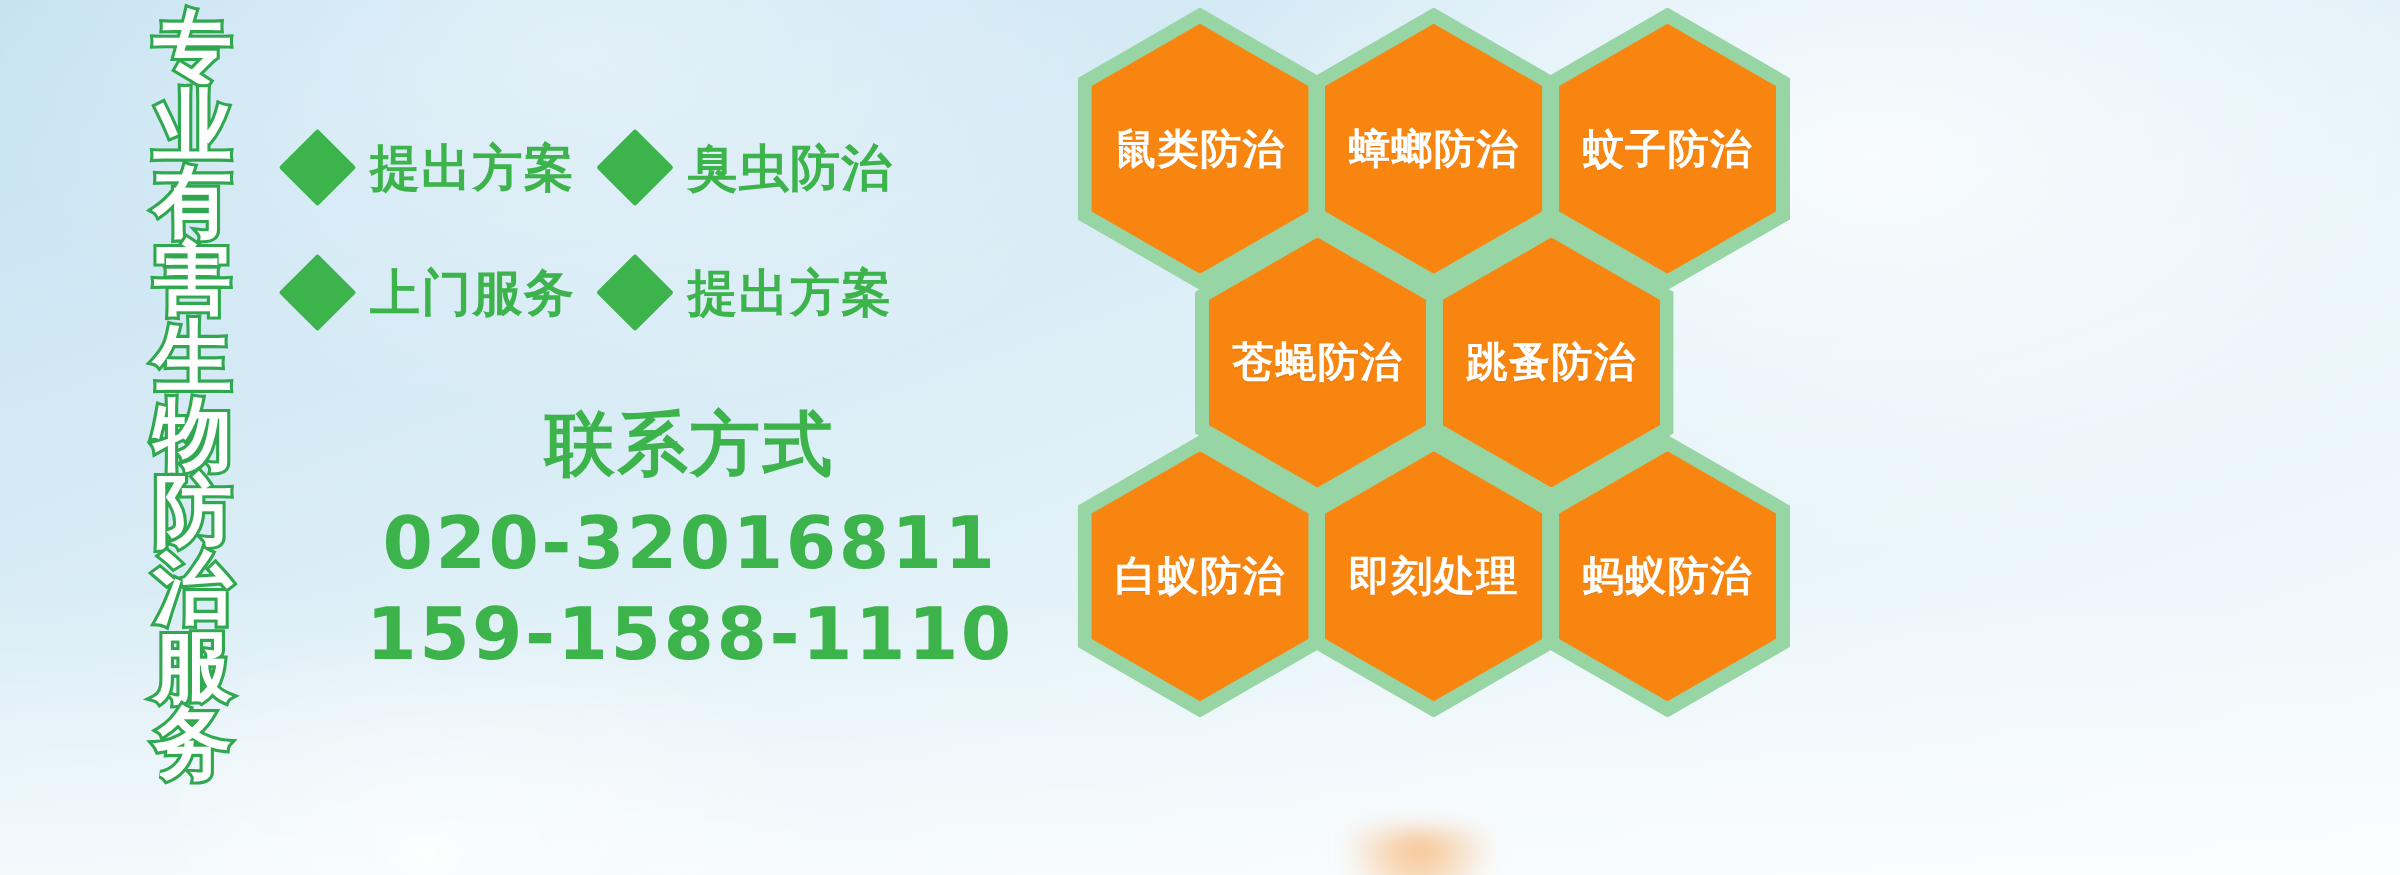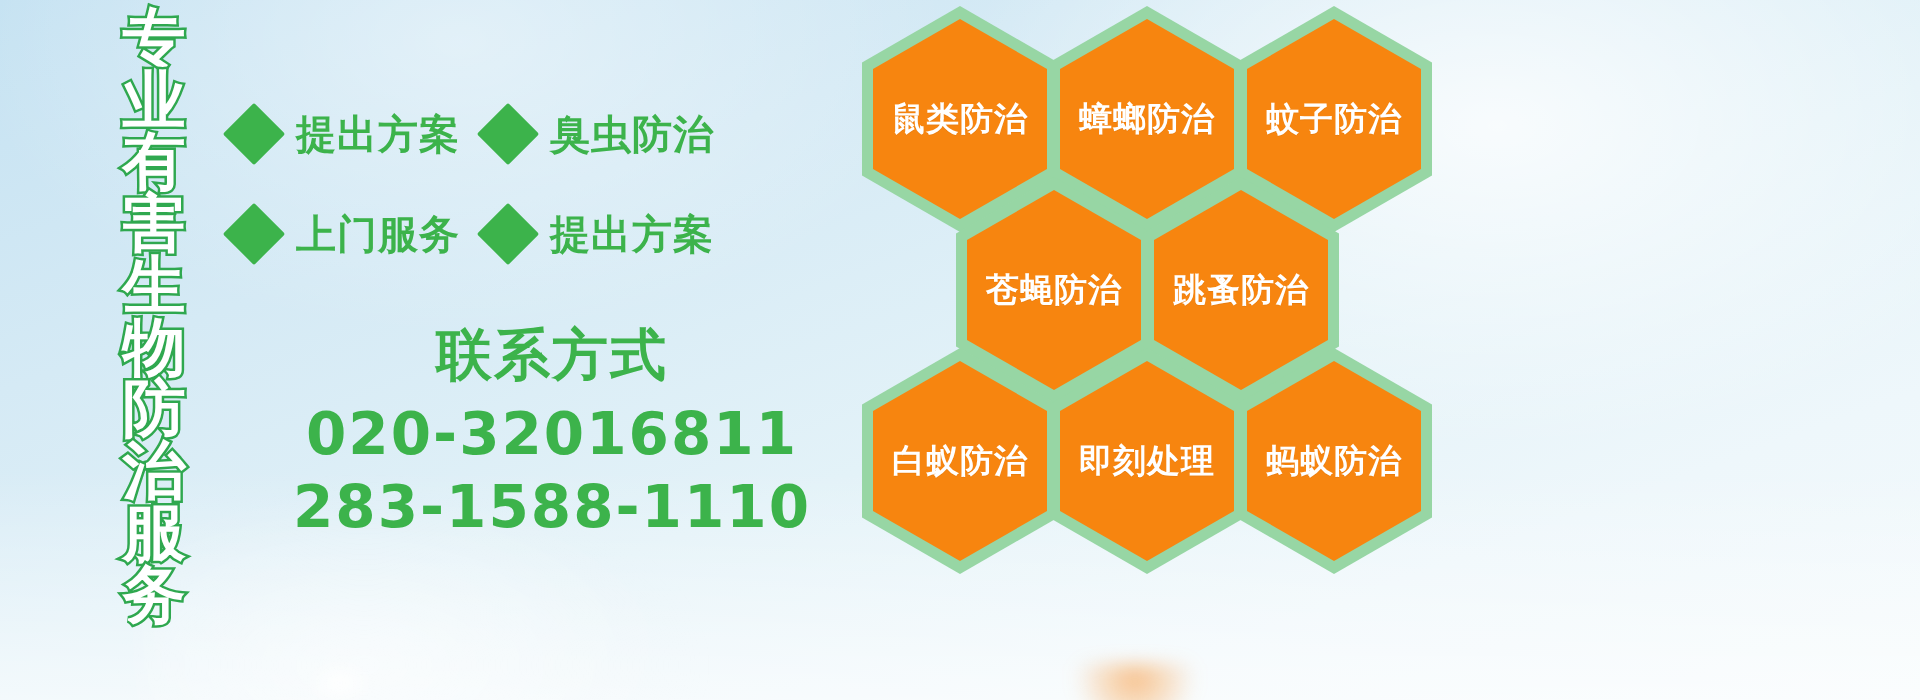--- a/index.html
+++ b/index.html
@@ -168,21 +168,21 @@
       <span class="feature-text">上门服务</span>
       <span class="diamond"></span>
       <span class="feature-text last">提出方案</span>
     </div>
 
   </div>
 
   <div id="contact">
     <div id="contact-heading">联系方式</div>
     <div class="contact-phone">020-32016811</div>
-    <div class="contact-phone">283-1588-1110</div>
+    <div class="contact-phone">159-1588-1110</div>
   </div>
 
   <div id="hex-grid">
 
     <div class="hex-cell" style="left:0px;   top:6px;">
       <div class="hex-outer"></div>
       <div class="hex-inner"></div>
       <div class="hex-label">鼠类防治</div>
     </div>
 

